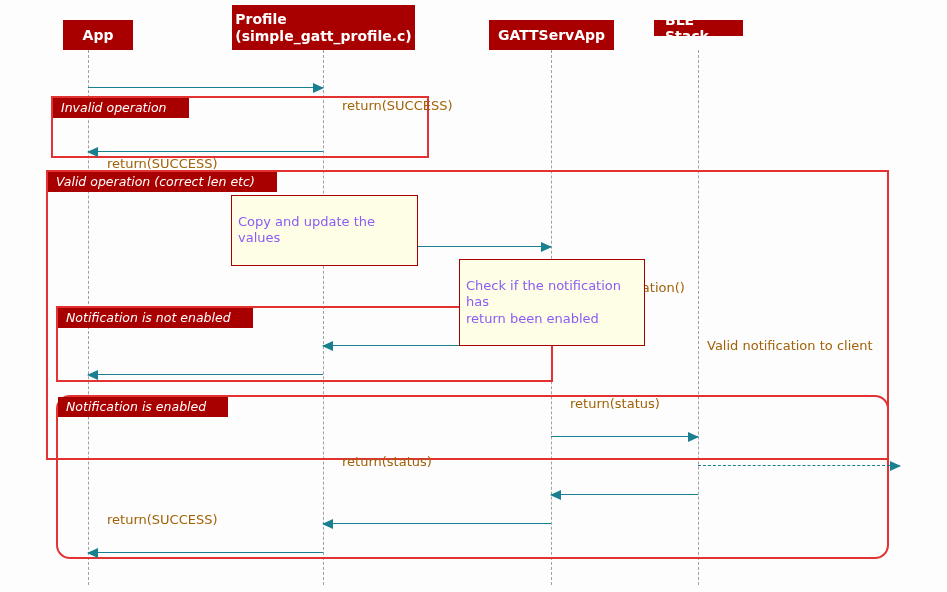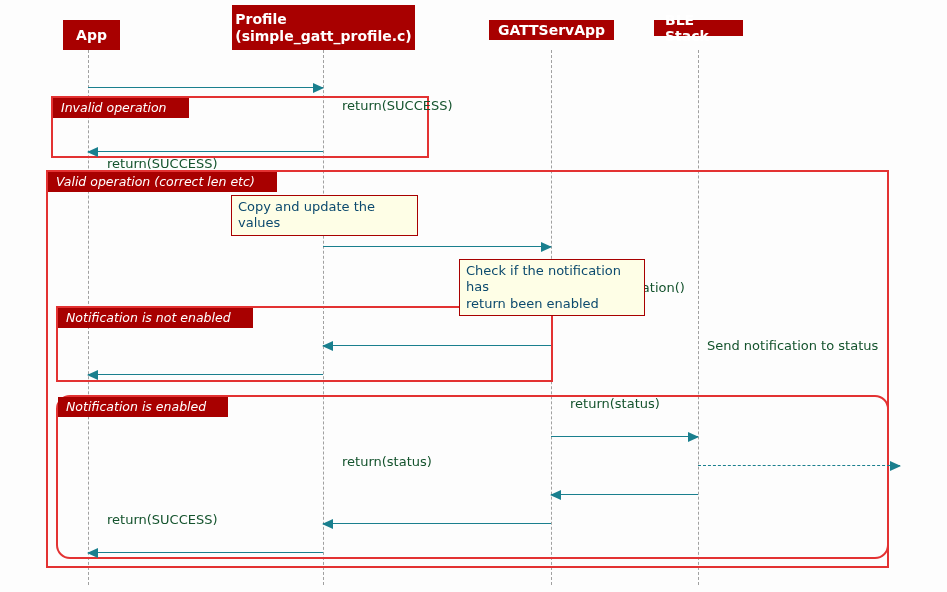--- a/index.html
+++ b/index.html
@@ -75,24 +75,24 @@
     border-right: 14px solid transparent;
   }
   .group-label-inner { position: relative; z-index: 2; }
 
   
   .note {
     position: absolute;
     box-sizing: border-box;
     background: #FEFEE6;
     border: 1px solid #A80000;
-    color: #0c4a6e;
+    color: #8b5cf6;
     font-size: 13px;
     line-height: 1.25;
-    padding: 3px 6px;
+    padding: 18px 6px;
     white-space: pre-line;
   }
 
   
   .msg {
     position: absolute;
     height: 0;
     border-top: 1.5px solid #1A7F8E;
   }
   .msg.dashed {
@@ -112,41 +112,41 @@
   }
   .arrowhead.left {
     left: -1px;
     border-top: 5px solid transparent;
     border-bottom: 5px solid transparent;
     border-right: 11px solid #1A7F8E;
   }
   .msg-label {
     position: absolute;
     font-size: 13px;
-    color: #14532d;
+    color: #a16207;
     line-height: 1.2;
     white-space: pre-line;
     bottom: 2px;
   }
 </style>
 </head>
 <body>
 
 <div id="diagram">
   <div id="lifelines-layer">
       <div class="lifeline" style="left: 88px; top: 50px; height: 535px;"></div>
       <div class="lifeline" style="left: 323px; top: 50px; height: 535px;"></div>
       <div class="lifeline" style="left: 551px; top: 50px; height: 535px;"></div>
       <div class="lifeline" style="left: 698px; top: 50px; height: 535px;"></div>
     </div>
   <div id="groups-layer">
       <div class="group" style="left: 51px; top: 96px; width: 378px; height: 62px;">
         <div class="group-label"><span class="group-label-inner">Invalid operation</span></div>
       </div>
-      <div class="group" style="left: 46px; top: 170px; width: 843px; height: 398px;">
+      <div class="group" style="left: 46px; top: 170px; width: 843px; height: 290px;">
         <div class="group-label"><span class="group-label-inner">Valid operation (correct len etc)</span></div>
       </div>
       <div class="group" style="left: 56px; top: 306px; width: 497px; height: 76px; text-align: center;">
         <div class="group-label"><span class="group-label-inner">Notification is not enabled</span></div>
       </div>
       <div class="group" style="left: 56px; top: 395px; width: 833px; height: 164px; border-radius: 14px;">
         <div class="group-label"><span class="group-label-inner">Notification is enabled</span></div>
       </div>
     </div>
   <div id="messages-layer">
@@ -171,39 +171,39 @@
         <div class="arrowhead left"></div>
       </div>
       <div class="msg-label" style="left: 107px; top: 373px; transform: translateY(-100%);">return(SUCCESS)</div>
       <div class="msg" style="left: 551px; top: 436px; width: 147px;">
         <div class="arrowhead right"></div>
       </div>
       <div class="msg-label" style="left: 560px; top: 435px; transform: translateY(-100%);">GATT_Notification()</div>
       <div class="msg dashed" style="left: 698px; top: 465px; width: 202px;">
         <div class="arrowhead right"></div>
       </div>
-      <div class="msg-label" style="left: 707px; top: 464px; transform: translateY(-100%);">Send notification to status</div>
+      <div class="msg-label" style="left: 707px; top: 464px; transform: translateY(-100%);">Valid notification to client</div>
       <div class="msg" style="left: 551px; top: 494px; width: 147px;">
         <div class="arrowhead left"></div>
       </div>
       <div class="msg-label" style="left: 570px; top: 493px; transform: translateY(-100%);">return(status)</div>
       <div class="msg" style="left: 323px; top: 523px; width: 228px;">
         <div class="arrowhead left"></div>
       </div>
       <div class="msg-label" style="left: 342px; top: 522px; transform: translateY(-100%);">return(status)</div>
       <div class="msg" style="left: 88px; top: 552px; width: 235px;">
         <div class="arrowhead left"></div>
       </div>
       <div class="msg-label" style="left: 107px; top: 551px; transform: translateY(-100%);">return(SUCCESS)</div>
     </div>
   <div id="notes-layer">
       <div class="note" style="left: 231px; top: 195px; width: 187px; min-height: 23px;">Copy and update the values</div>
       <div class="note" style="left: 459px; top: 259px; width: 186px; min-height: 39px;">Check if the notification has
 return been enabled</div>
     </div>
   <div id="participants-layer">
-      <div class="participant" style="left: 63px; top: 20px; width: 57px; height: 30px;">App</div>
+      <div class="participant" style="left: 63px; top: 20px; width: 70px; height: 30px;">App</div>
       <div class="participant" style="left: 232px; top: 5px; width: 183px; height: 45px;">Profile
 (simple_gatt_profile.c)</div>
-      <div class="participant" style="left: 489px; top: 20px; width: 125px; height: 20px;">GATTServApp</div>
+      <div class="participant" style="left: 489px; top: 20px; width: 125px; height: 30px;">GATTServApp</div>
       <div class="participant" style="left: 654px; top: 20px; width: 89px; height: 16px;">BLE Stack</div>
     </div>
 </div>
 
 </body></html>

